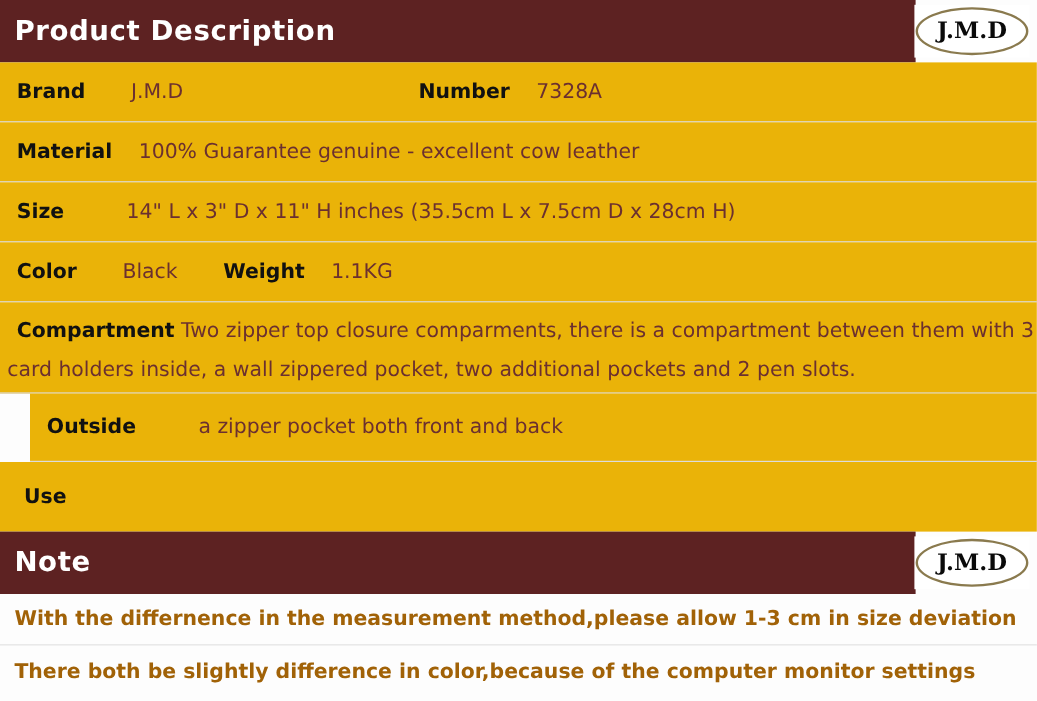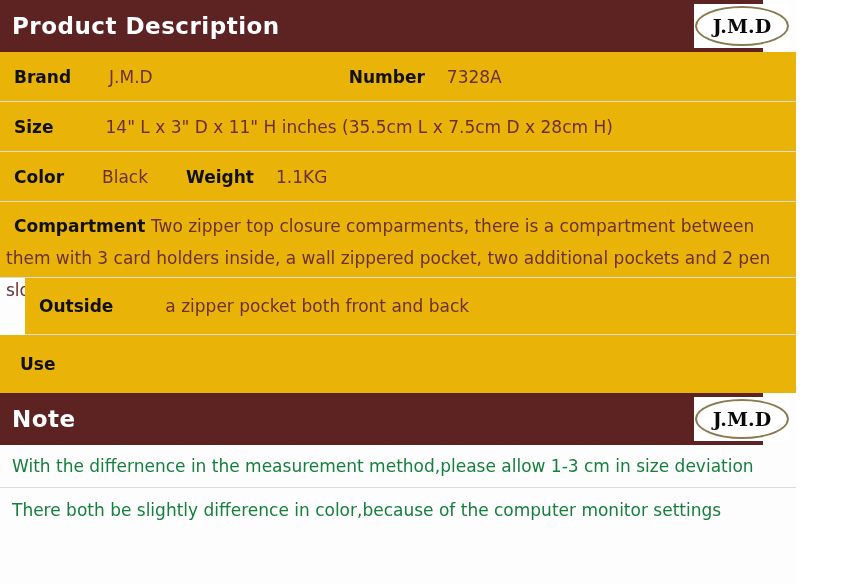--- a/index.html
+++ b/index.html
@@ -10,21 +10,21 @@
   body {
     width: 864px;
     height: 584px;
     background: #ffffff;
     font-family: "DejaVu Sans", "Liberation Sans", sans-serif;
     overflow: hidden;
   }
 
   .sheet {
     position: relative;
-    width: 796px;
+    width: 864px;
     height: 584px;
     background: #fdfdfd;
     box-sizing: border-box;
   }
 
   
   .section-bar {
     position: relative;
     display: flex;
     align-items: center;
@@ -141,22 +141,23 @@
     align-items: center;
     height: 43px;
     padding-left: 12px;
     border-bottom: 1px solid #dcdcdc;
     box-sizing: border-box;
     background: #fdfdfd;
   }
   .note-row:last-child { border-bottom: none; }
   .note-text {
     font-size: 17px;
-    color: #15803d;
-    white-space: nowrap;
+    color: #a16207;
+    white-space: nowrap;
+    font-weight: bold;
   }
 </style>
 </head>
 <body>
 
 <div class="sheet">
 
   <div class="section-bar">
     <div class="bar-fill"></div>
     <div class="bar-title">Product Description</div>
@@ -170,20 +171,25 @@
   <div class="row">
     <span class="label">Brand</span>
     <span class="gap-md"></span>
     <span class="value">J.M.D</span>
     <span class="spacer-number"></span>
     <span class="label">Number</span>
     <span class="gap-sm"></span>
     <span class="value">7328A</span>
   </div>
 
+  <div class="row">
+    <span class="label">Material</span>
+    <span class="gap-sm"></span>
+    <span class="value">100% Guarantee genuine - excellent cow leather</span>
+  </div>
 
   <div class="row">
     <span class="label">Size</span>
     <span class="gap-lg"></span>
     <span class="value">14" L x 3" D x 11" H inches (35.5cm L x 7.5cm D x 28cm H)</span>
   </div>
 
   <div class="row">
     <span class="label">Color</span>
     <span class="gap-md"></span>

